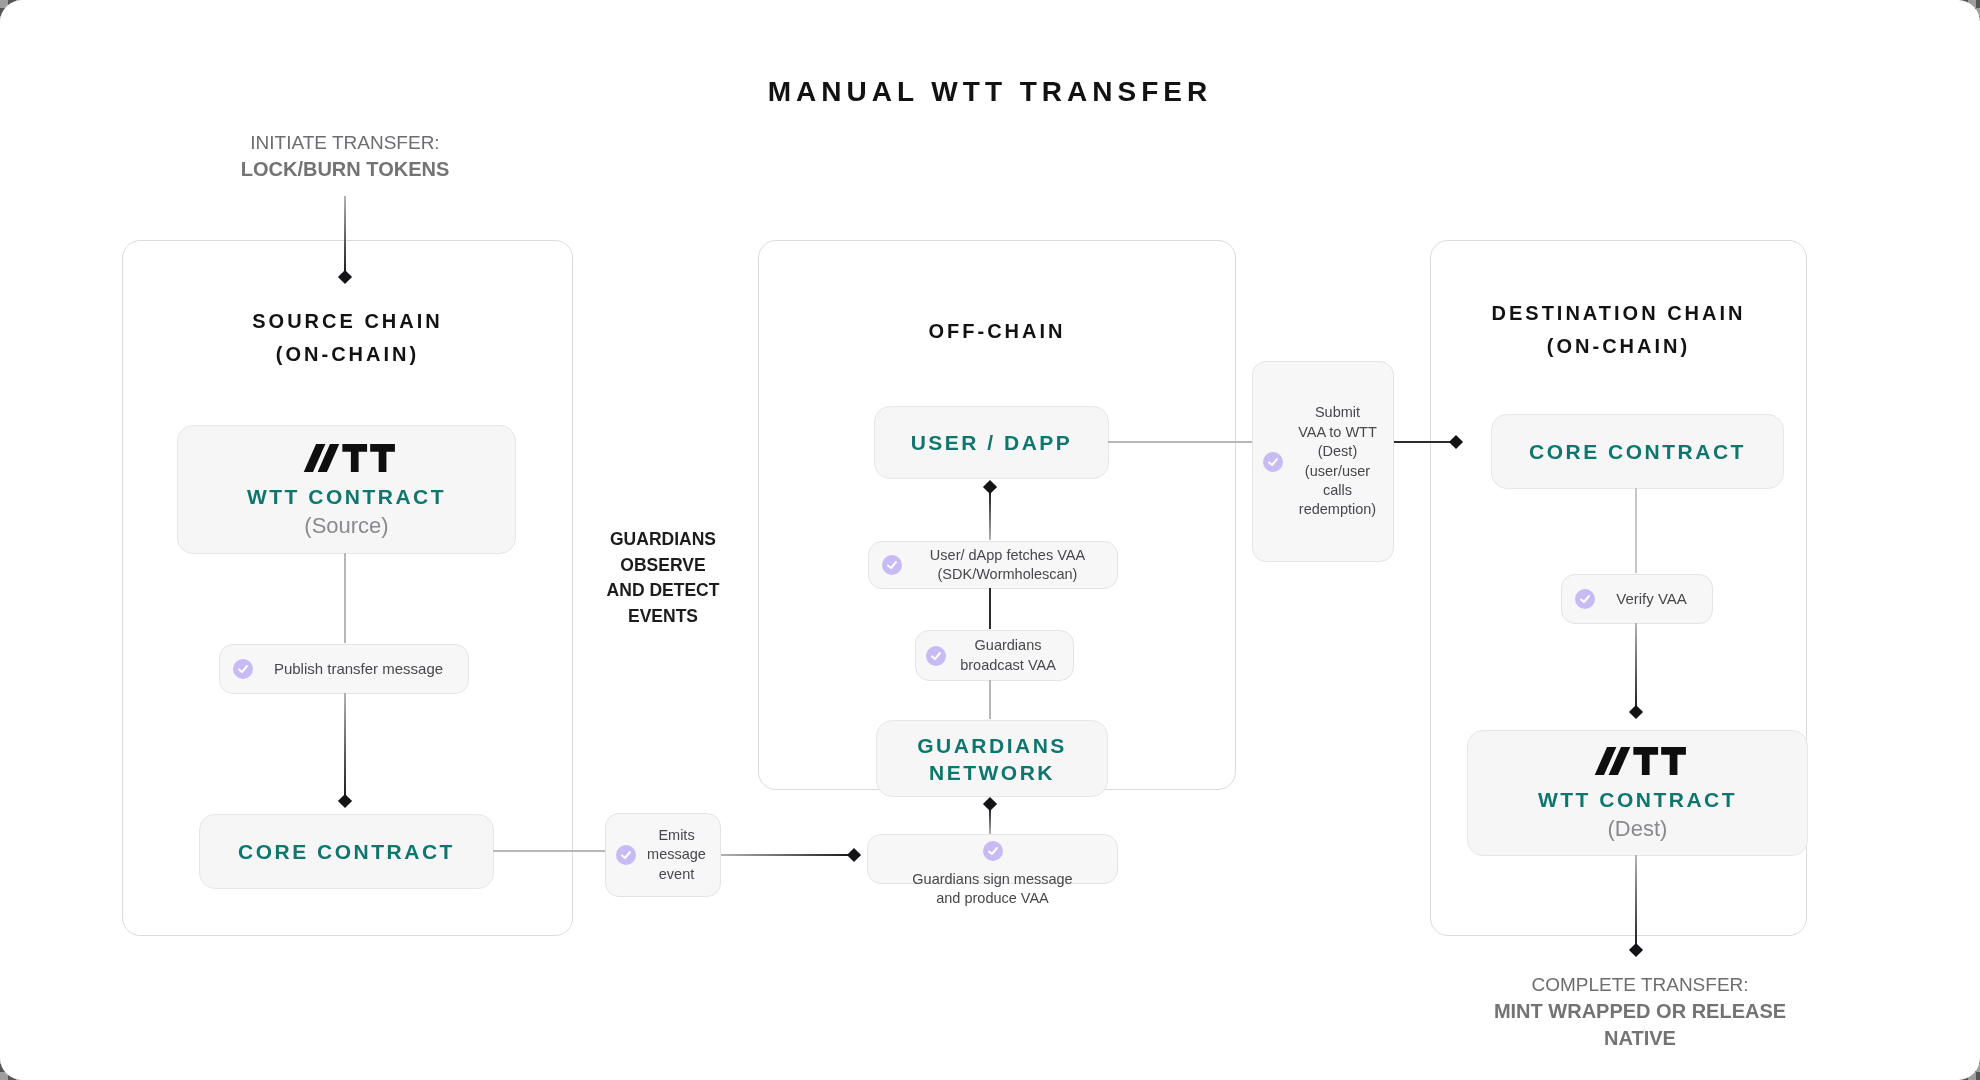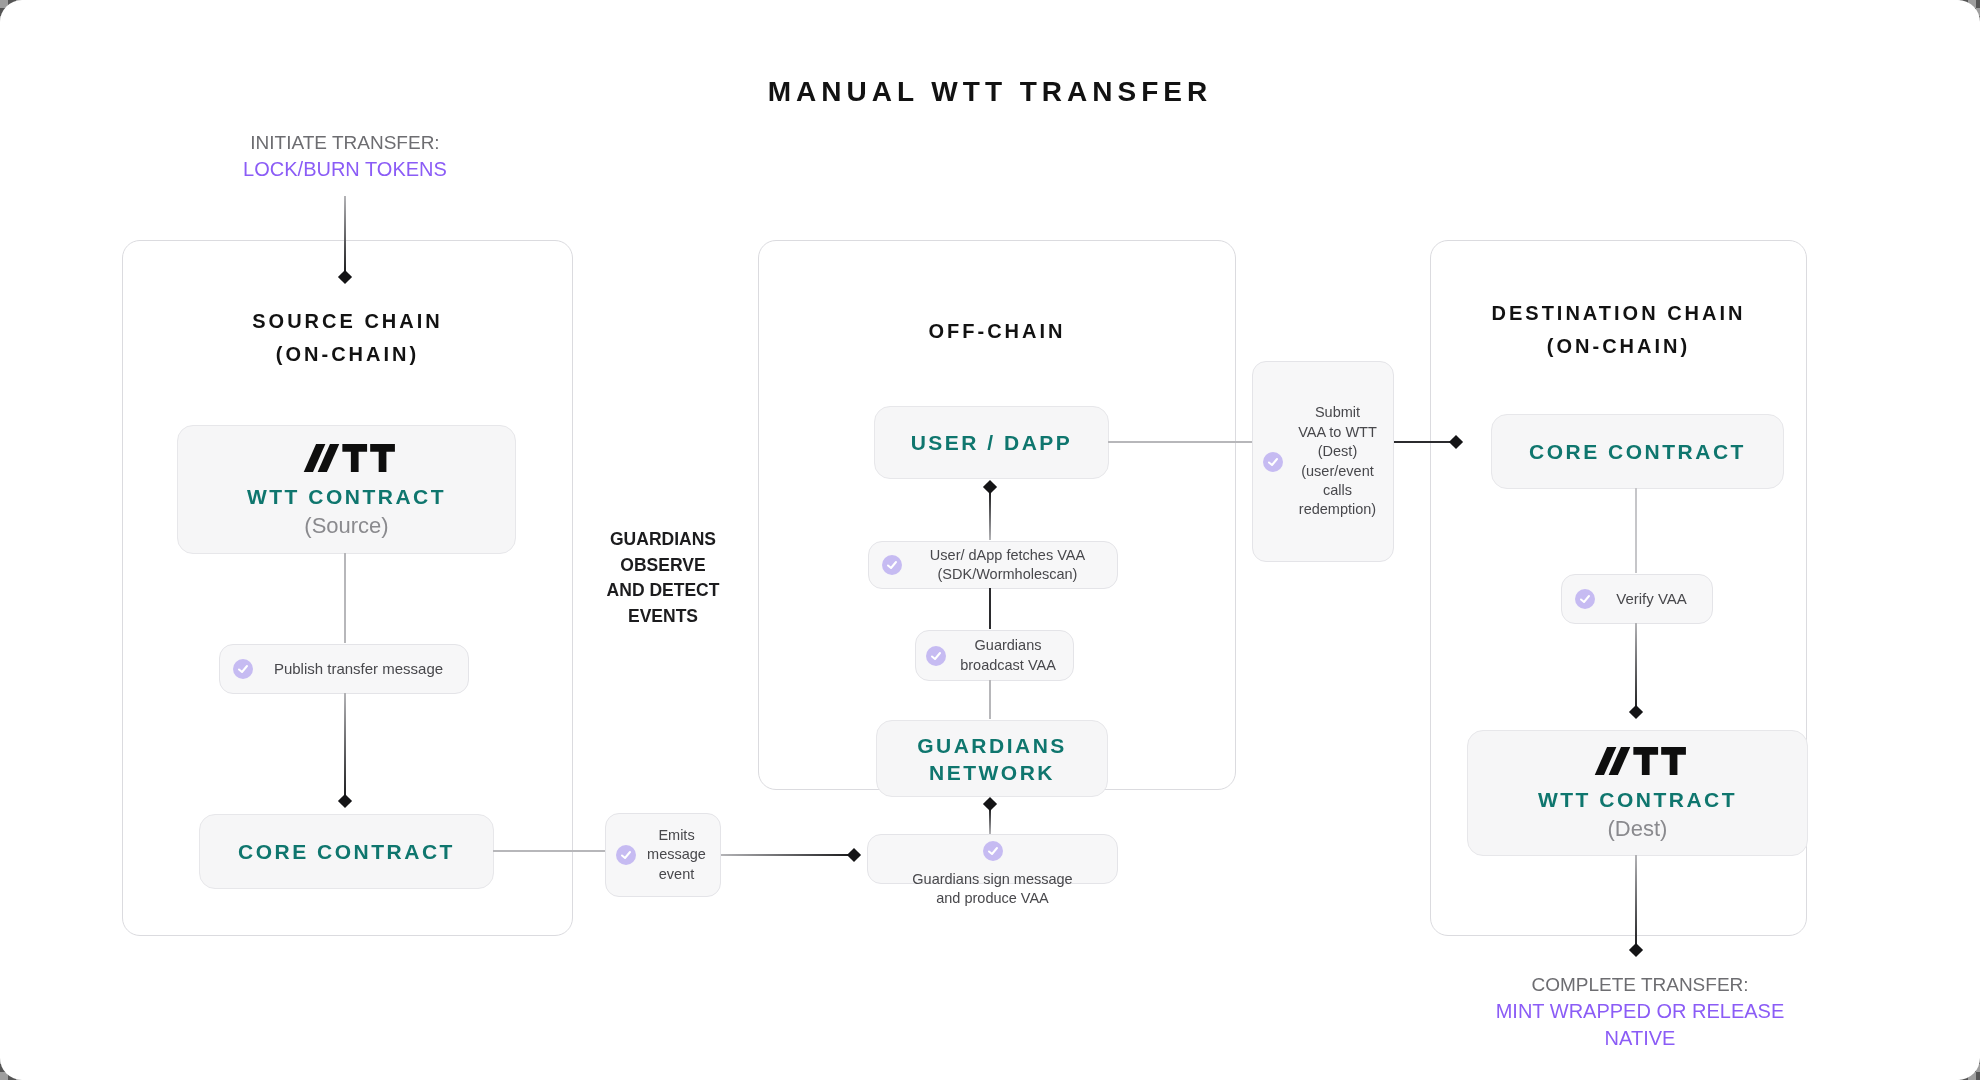--- a/index.html
+++ b/index.html
@@ -55,21 +55,21 @@
   .lgray{background:#c6c6c9;}
   .dark{background:#2b2b2e;}
   .grad-down{background:linear-gradient(to bottom,#b4b4b7,#1a1a1c);}
   .grad-up{background:linear-gradient(to top,#b4b4b7,#1a1a1c);}
   .grad-right{background:linear-gradient(to right,#b4b4b7,#1a1a1c);}
   .diamond{width:10px;height:10px;background:#141416;transform:rotate(45deg);}
 
   
   .ann{text-align:center;}
   .ann .l1{font-size:19px;color:#6d6d71;line-height:26px;}
-  .ann .l2{font-size:20px;font-weight:400;color:#8b5cf6;line-height:27px;}
+  .ann .l2{font-size:20px;font-weight:700;color:#737373;line-height:27px;}
   .observe{
     text-align:center;font-size:17.5px;font-weight:700;color:#1c1c1e;line-height:25.5px;
   }
 </style>
 </head>
 <body>
 
 <div id="app">
 
   <div class="abs page-title">MANUAL WTT TRANSFER</div>
@@ -185,21 +185,21 @@
 
   <div class="abs pill" style="left:1252px;top:361px;width:142px;height:201px;padding:26px 10px;">
     <svg class="check" viewBox="0 0 20 20">
       <circle cx="10" cy="10" r="10" fill="#c6bbf2"></circle>
       <path d="M6 10.5 L9 13 L14 7" stroke="#ffffff" stroke-width="2" fill="none" stroke-linecap="round" stroke-linejoin="round"></path>
     </svg>
     <div class="txt sm">
       <div>Submit</div>
       <div>VAA to WTT</div>
       <div>(Dest)</div>
-      <div>(user/event</div>
+      <div>(user/user</div>
       <div>calls</div>
       <div>redemption)</div>
     </div>
   </div>
 
   <section class="abs chain" style="left:1430px;top:240px;width:377px;height:696px;">
     <h2 class="chain-header" style="top:56px;margin:0;">
       <span>DESTINATION CHAIN</span><br>
       <span>(ON-CHAIN)</span>
     </h2>

